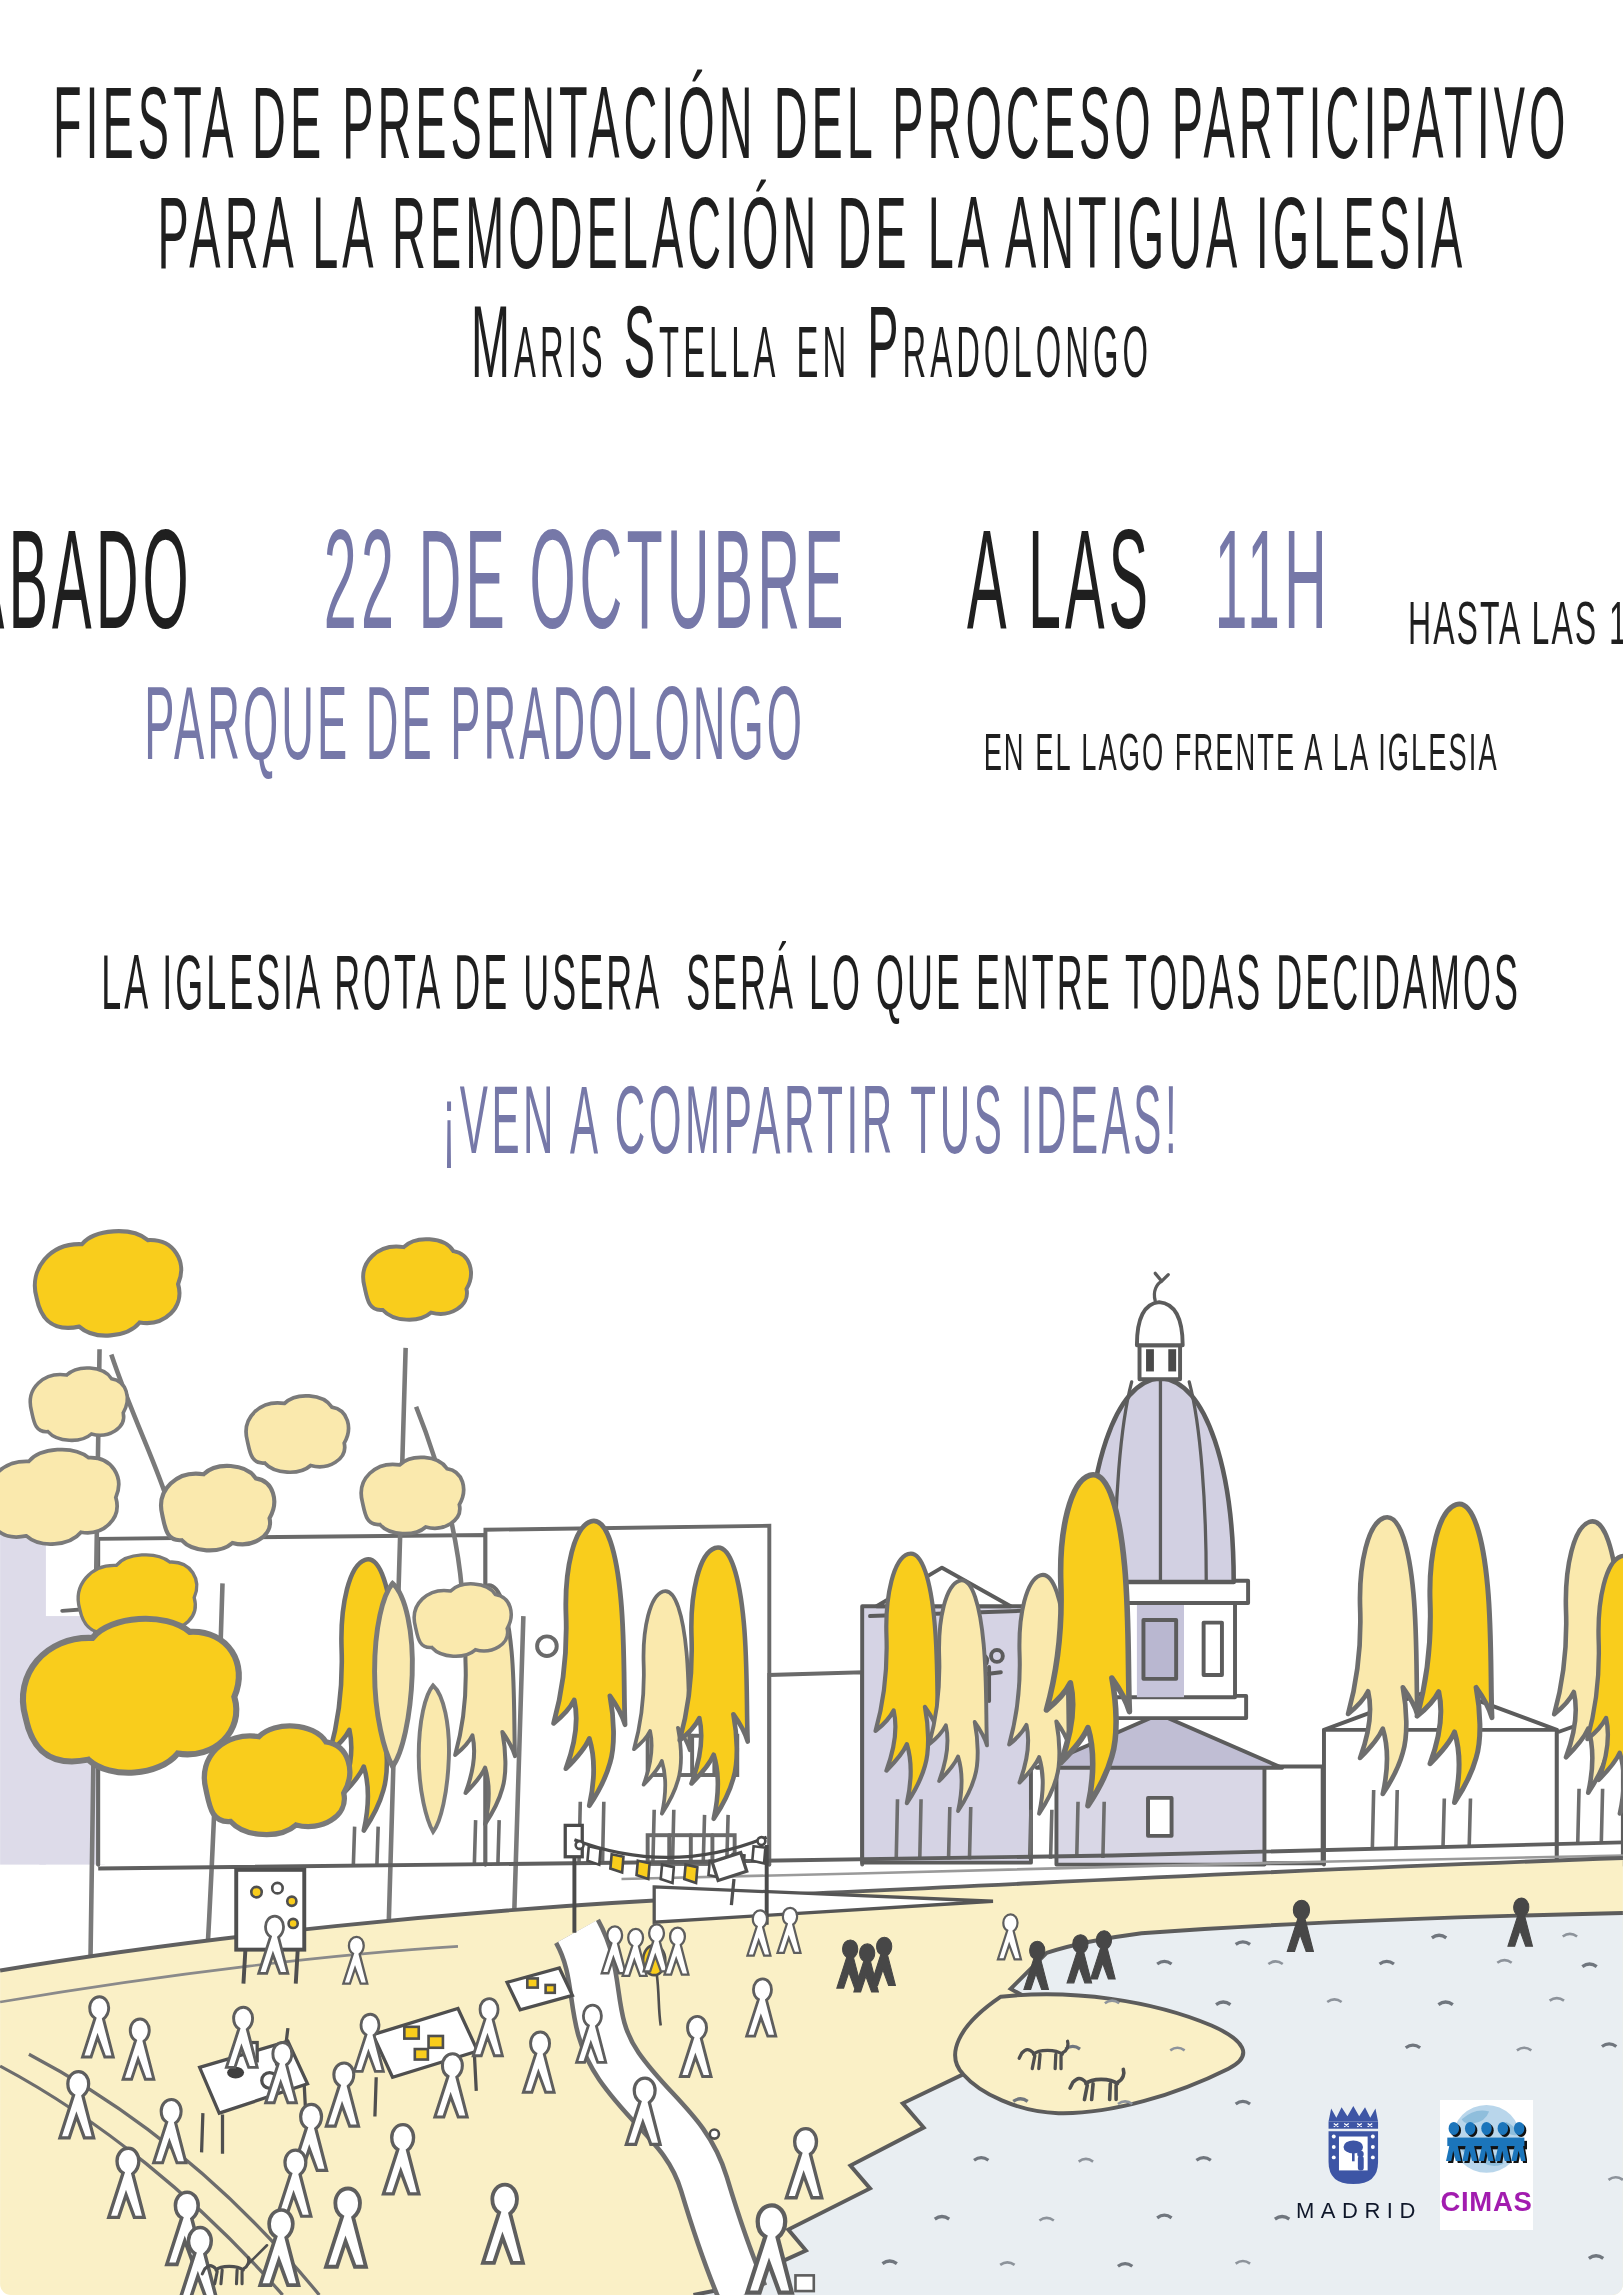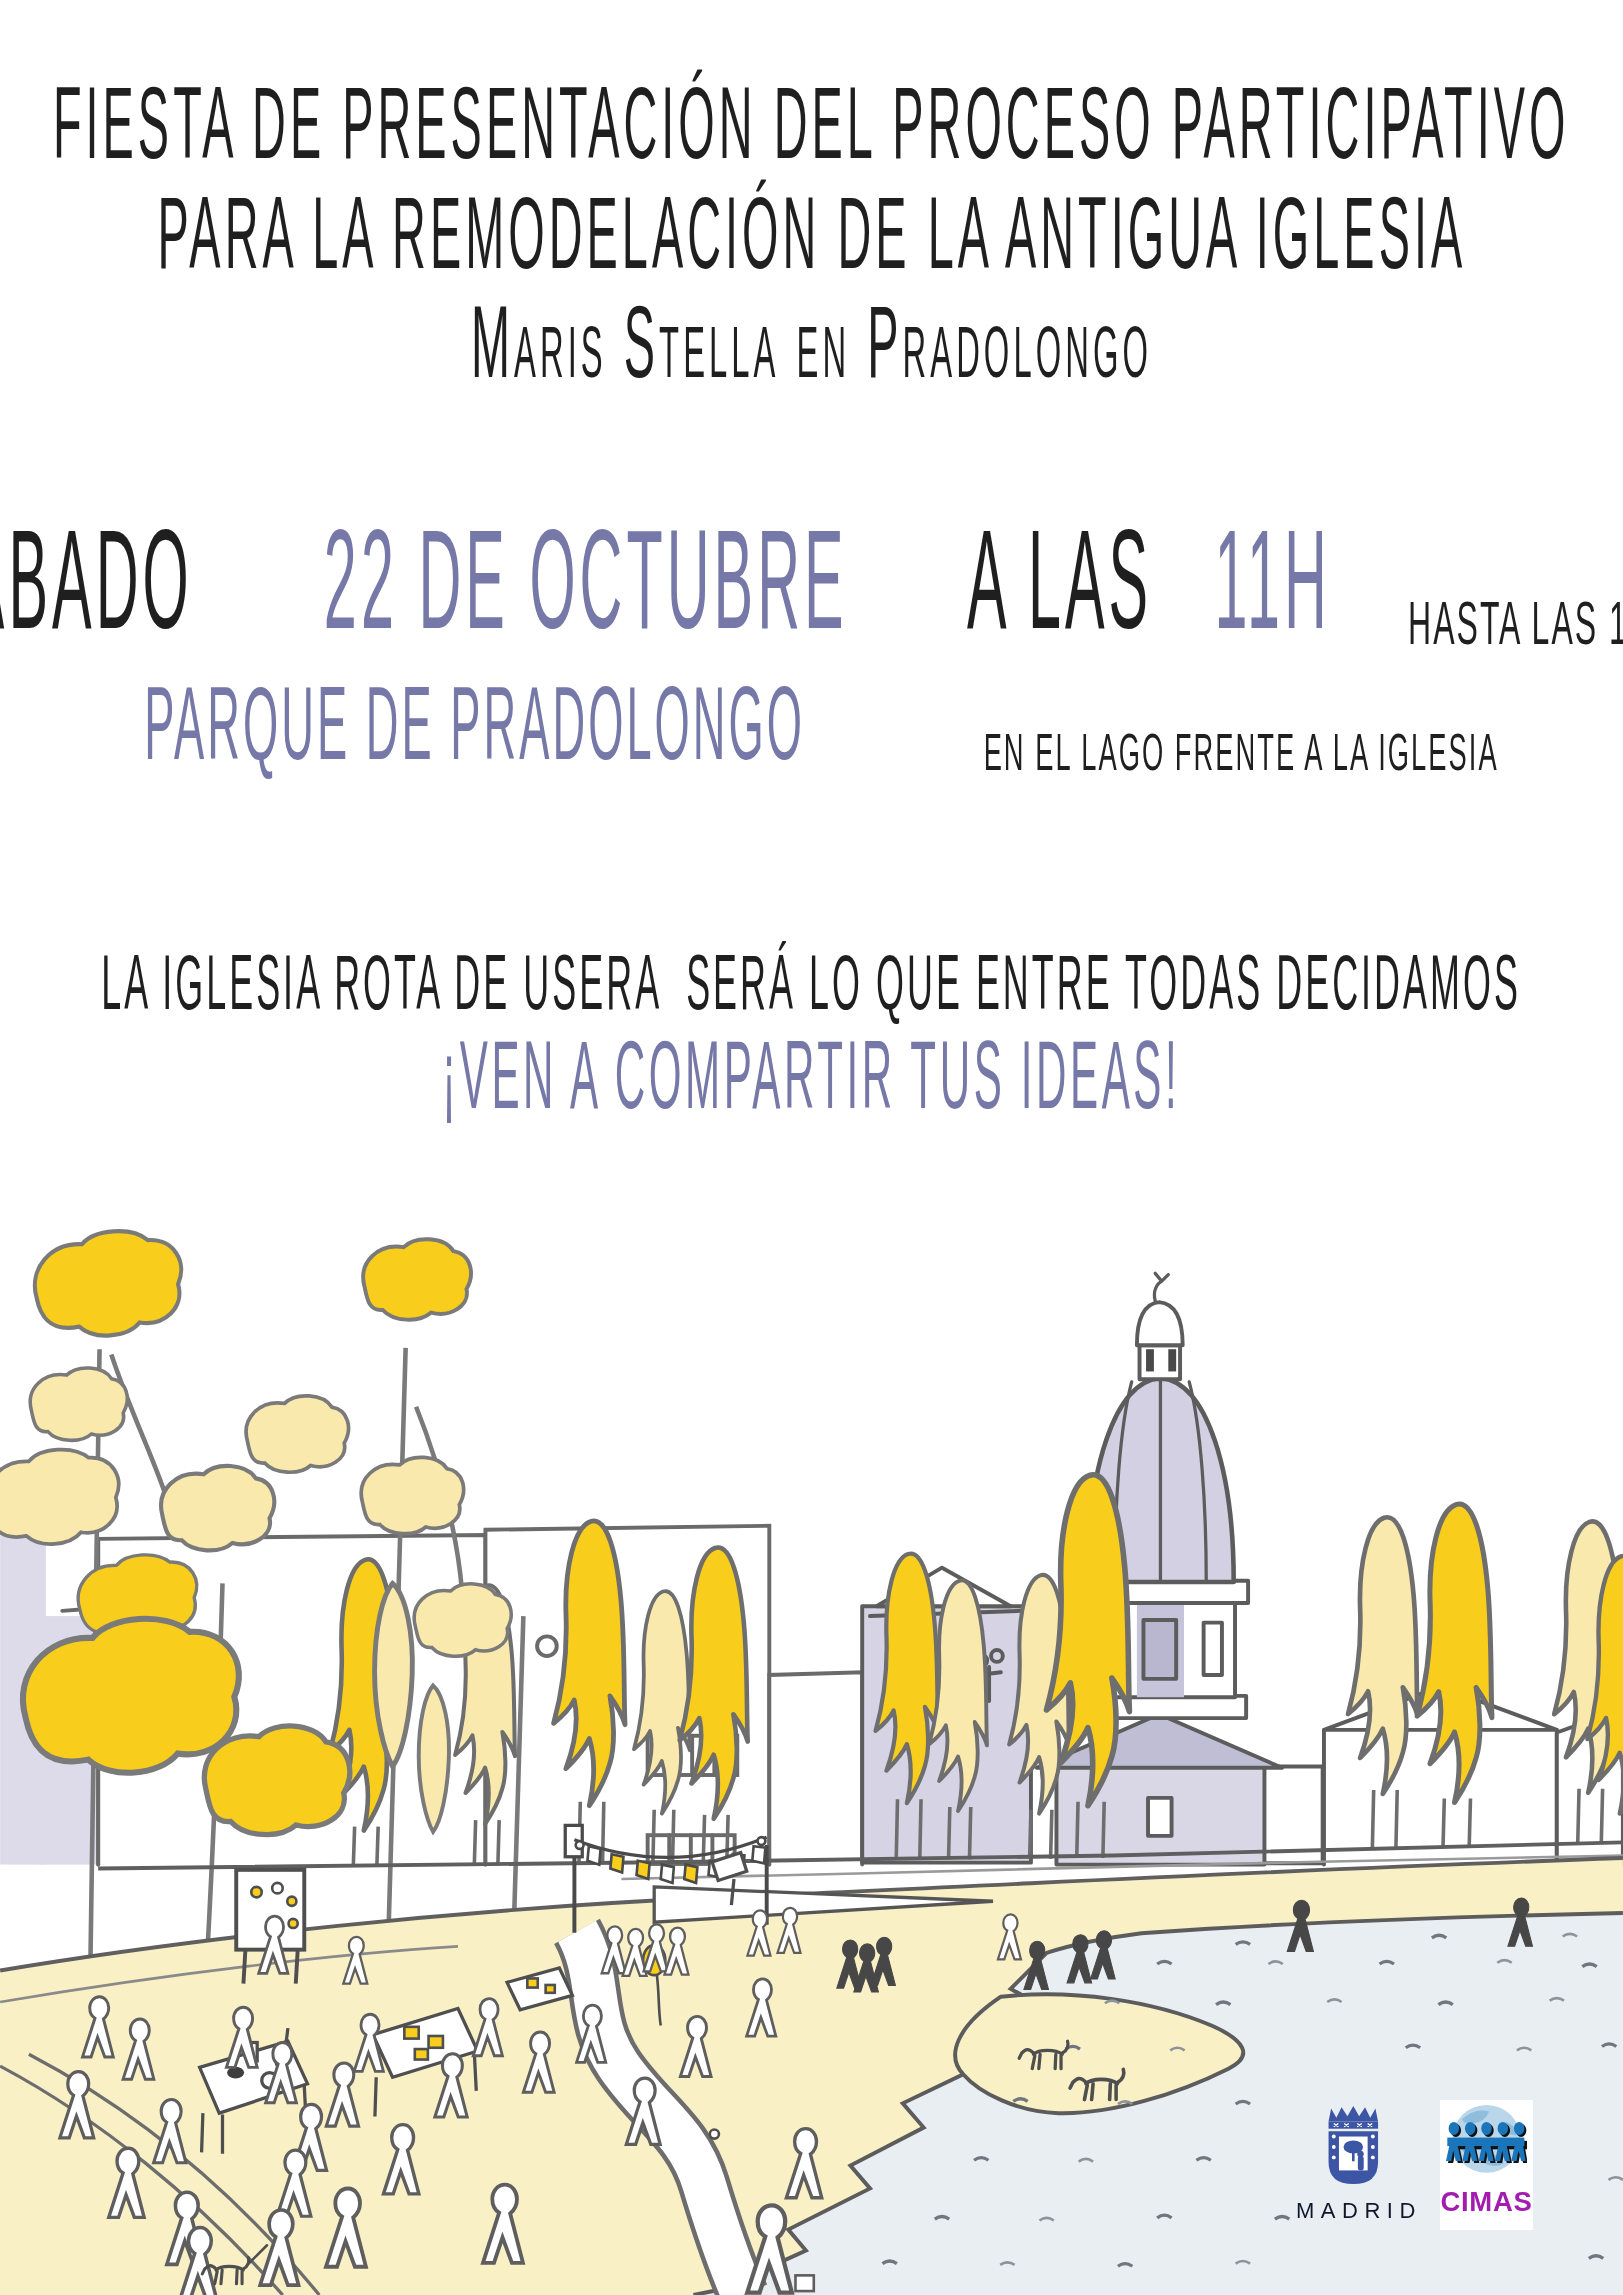--- a/index.html
+++ b/index.html
@@ -1,17 +1,17 @@
 <!DOCTYPE html>
 <html style="font-size:10.5px"><head>
 <meta charset="utf-8">
 <style>
   html,body{margin:0;padding:0;background:#ffffff;}
   .page{position:relative;width:1623px;height:2295px;background:#ffffff;overflow:hidden;
-        font-family:"Liberation Sans","DejaVu Sans",sans-serif;color:#1f1f1f;}
+        font-family:"Liberation Sans","DejaVu Sans",sans-serif;color:#1f1f1f;border-radius:11px;}
   .row{position:absolute;left:0;right:0;display:flex;justify-content:center;align-items:center;}
   .row.base{align-items:flex-end;}
   .tall{display:inline-block;white-space:pre;transform-origin:center center;}
   .base .tall{transform-origin:center bottom;}
   
   .t-line{font-size:60px;letter-spacing:5.2px;font-weight:400;transform:scale(.78,1.7);}
   .sc{font-variant:small-caps;}
   
   .d-big{font-size:76px;letter-spacing:5.2px;transform:scale(.78,1.85);}
   .d-small{font-size:41px;letter-spacing:2.6px;transform:scale(.78,1.5);}
@@ -56,21 +56,21 @@
 
   <div class="row base" style="top:684px;height:98px;gap:13px;">
     <span class="tall l-big accent">PARQUE DE PRADOLONGO</span>
     <span class="tall l-small ink">EN EL LAGO FRENTE A LA IGLESIA</span>
   </div>
 
   <div class="row" style="top:939px;height:85px;">
     <span class="tall m-line ink">LA IGLESIA ROTA DE USERA  SERÁ LO QUE ENTRE TODAS DECIDAMOS</span>
   </div>
 
-  <div class="row" style="top:1028px;height:92px;">
+  <div class="row" style="top:1073px;height:92px;">
     <span class="tall c-line accent">¡VEN A COMPARTIR TUS IDEAS!</span>
   </div>
 
   <svg class="illu" viewBox="0 1840 2481 1668">
     <defs>
       <path id="prs" d="M0,-56 C-9,-56 -15,-48 -15,-39 C-15,-32 -12,-26 -7,-23 L-26,36 L-13,36 L-3,6 L8,36 L21,36 L6,-22 C11,-26 14,-32 14,-39 C14,-48 8,-56 0,-56 Z"></path>
       <path id="flame" d="M-2,-338 C-26,-330 -40,-270 -38,-204 C-36,-150 -42,-94 -56,-44 C-46,-52 -32,-66 -26,-78 C-20,-52 -24,-16 -38,22 C-26,10 -10,-8 -4,-22 C4,4 4,40 -4,76 C8,58 20,36 26,14 C34,-12 32,-52 26,-84 C36,-70 44,-56 48,-42 C46,-86 48,-160 42,-224 C36,-290 22,-346 -2,-338 Z"></path>
       <path id="cloudA" d="M-104,8 C-116,-34 -84,-72 -38,-70 C-20,-92 34,-96 58,-76 C96,-78 116,-44 102,-12 C112,22 82,50 46,44 C28,66 -20,70 -42,50 C-82,58 -98,38 -104,8 Z"></path>
       <path id="cloudB" d="M-78,4 C-88,-34 -56,-62 -18,-56 C0,-74 44,-72 58,-50 C84,-46 92,-16 78,8 C84,34 52,52 24,44 C6,60 -34,58 -50,40 C-72,42 -74,22 -78,4 Z"></path>
       <path id="cloudD" d="M0,-112 C16,-98 26,-52 24,0 C22,52 12,96 0,112 C-10,94 -22,50 -22,-4 C-22,-58 -12,-98 0,-112 Z"></path>

